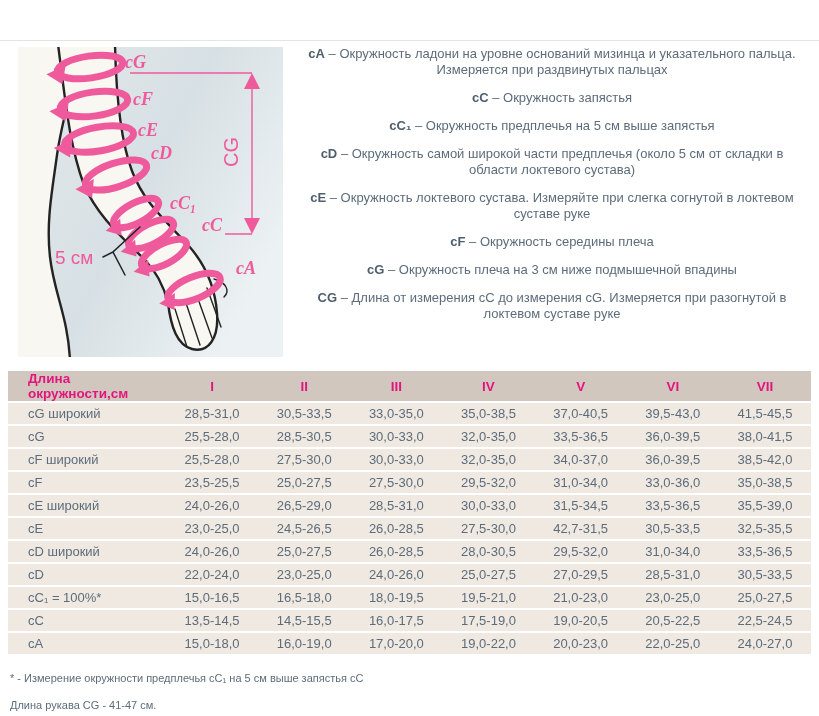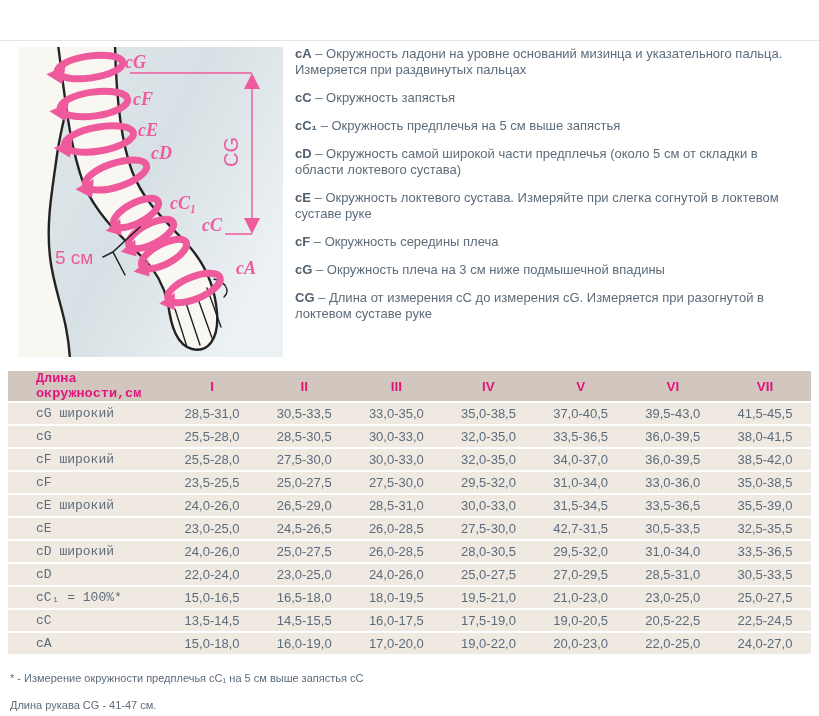--- a/index.html
+++ b/index.html
@@ -24,38 +24,38 @@
   .pt-label{fill:var(--diagram-pink,#ee5a9c);font-family:"Liberation Serif",serif;
             font-style:italic;font-weight:bold;font-size:18px;}
   .cm-label{fill:var(--diagram-pink,#ee5a9c);font-size:19px;}
   .bracket{fill:none;stroke:#232323;stroke-width:1.5;stroke-linecap:round;}
   .dim{stroke:var(--diagram-pink,#ee5a9c);stroke-width:1.4;fill:none;}
   .dim-head{fill:var(--diagram-pink,#ee5a9c);}
   .dim-label{fill:var(--diagram-pink,#ee5a9c);font-size:20px;text-anchor:middle;}
 
   
   .legend{flex:1;padding-left:12px;margin-top:-1px;}
-  .legend p{margin:0 0 12px;font-size:13px;line-height:16px;color:var(--text-muted,#5d6c7b);}
+  .legend p{margin:0 0 12px;font-size:13px;line-height:16px;color:var(--text-muted,#5d6c7b);text-align:center;}
   .legend b{color:#4f5f6e;}
 
   
   table.size-table{
     table-layout:fixed;width:803px;margin:12px 8px 0;
     border-collapse:separate;border-spacing:0 2px;
   }
   table.size-table col.label-col{width:158px;}
   .size-table th{
     background:var(--table-header-bg,#d1c7bf);color:var(--accent-pink,#e3157d);
     font-size:13.5px;font-weight:bold;height:23px;text-align:center;padding:0;
   }
   .size-table td{
     background:var(--table-row-bg,#efe9e2);color:var(--text-muted,#5d6c7b);
     font-size:13px;height:21px;text-align:center;padding:0;
   }
-  .size-table th:first-child,.size-table td:first-child{text-align:left;padding-left:28px;font-family:Liberation Mono, monospace;}
+  .size-table th:first-child,.size-table td:first-child{text-align:left;padding-left:20px;}
 
   
   .footnotes{margin:16px 0 0 10px;}
   .footnotes p{margin:0 0 15px;font-size:11px;color:var(--text-muted,#5d6c7b);}
 </style>
 </head>
 <body>
 
 <div class="top-divider"></div>
 

